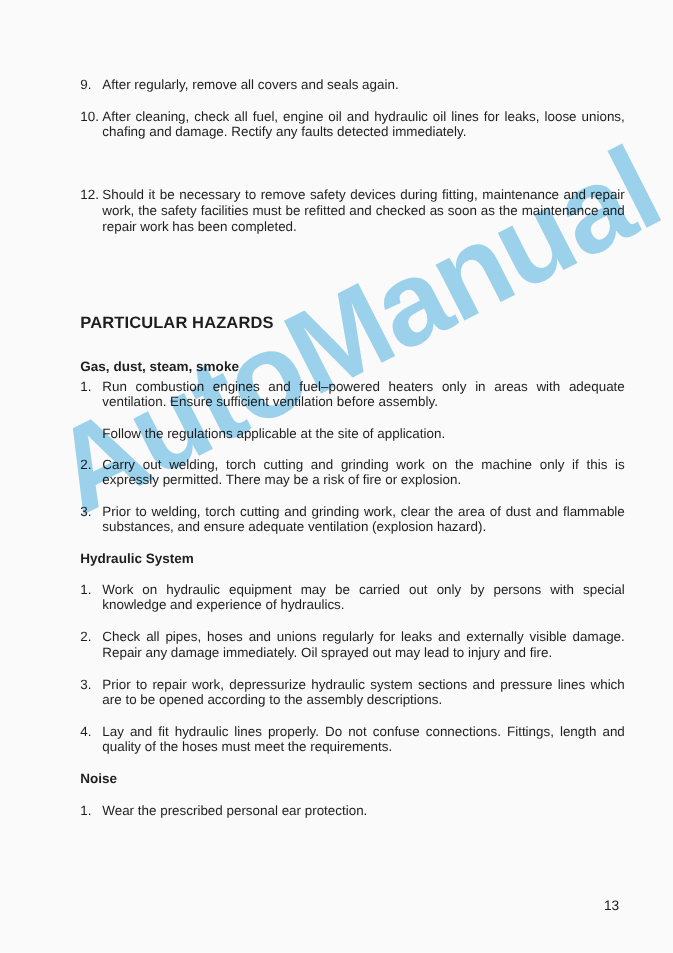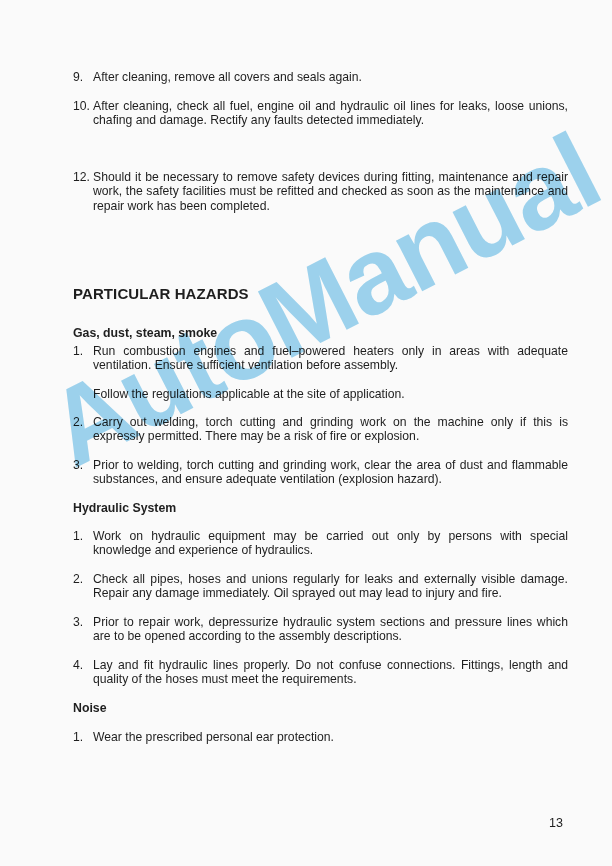--- a/index.html
+++ b/index.html
@@ -45,21 +45,21 @@
     mix-blend-mode: multiply;
   }
 </style>
 </head>
 <body>
 
 <div class="page">
 
   <div class="item" style="top:70px;">
     <span class="num">9.</span>
-    <div class="txt">After cleaning, remove all covers and seals again.</div>
+    <div class="txt">After regularly, remove all covers and seals again.</div>
   </div>
   <div class="item" style="top:99px;">
     <span class="num">10.</span>
     <div class="txt">After  cleaning,  check all fuel, engine oil and hydraulic oil lines for leaks, loose unions, chafing and damage. Rectify any faults detected immediately.</div>
   </div>
   <div class="item" style="top:170px;">
     <span class="num">12.</span>
     <div class="txt">Should it be necessary to remove safety devices during fitting, maintenance and repair work, the safety facilities must be refitted and checked as soon as the maintenance and repair work has been completed.</div>
   </div>
 

